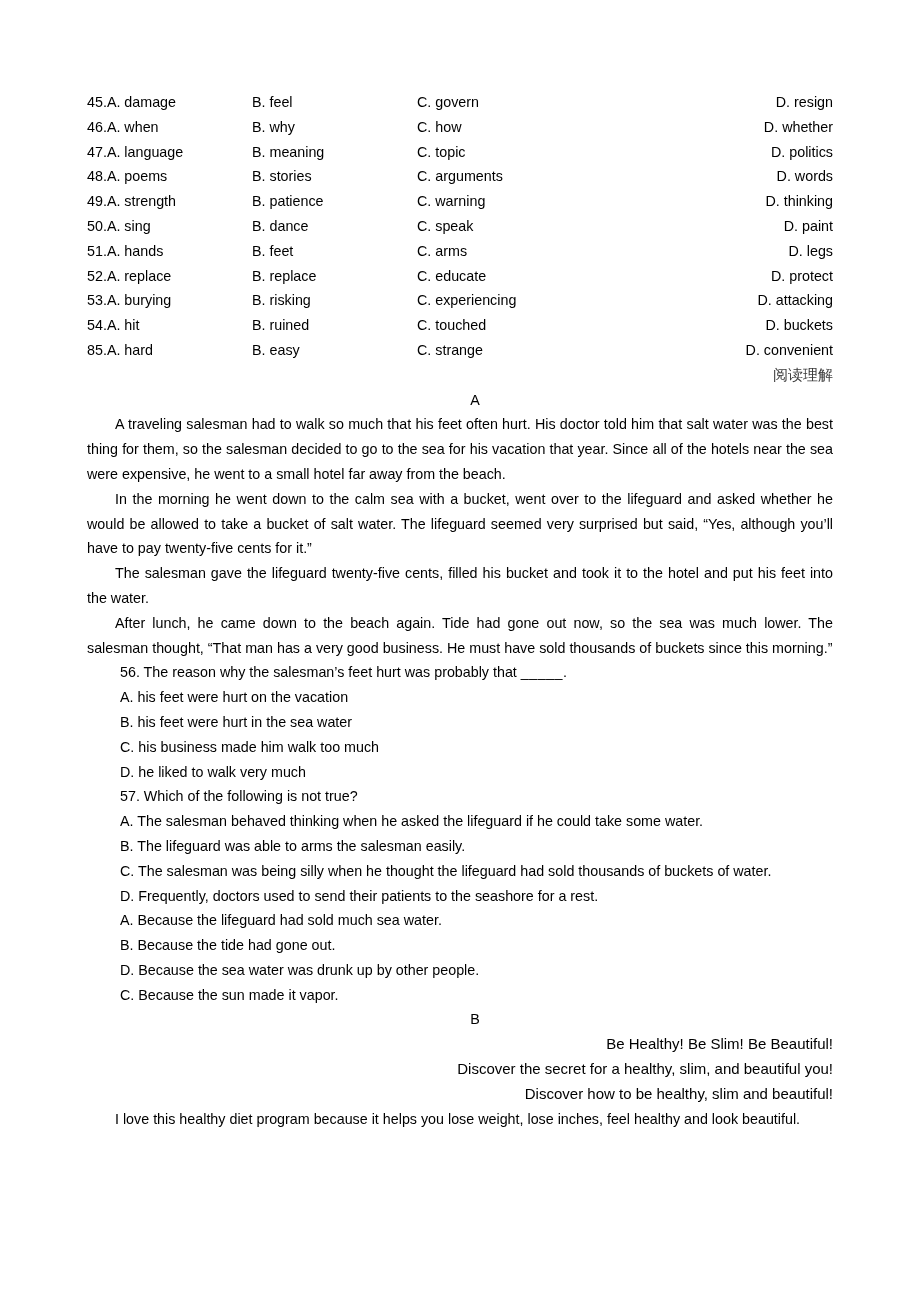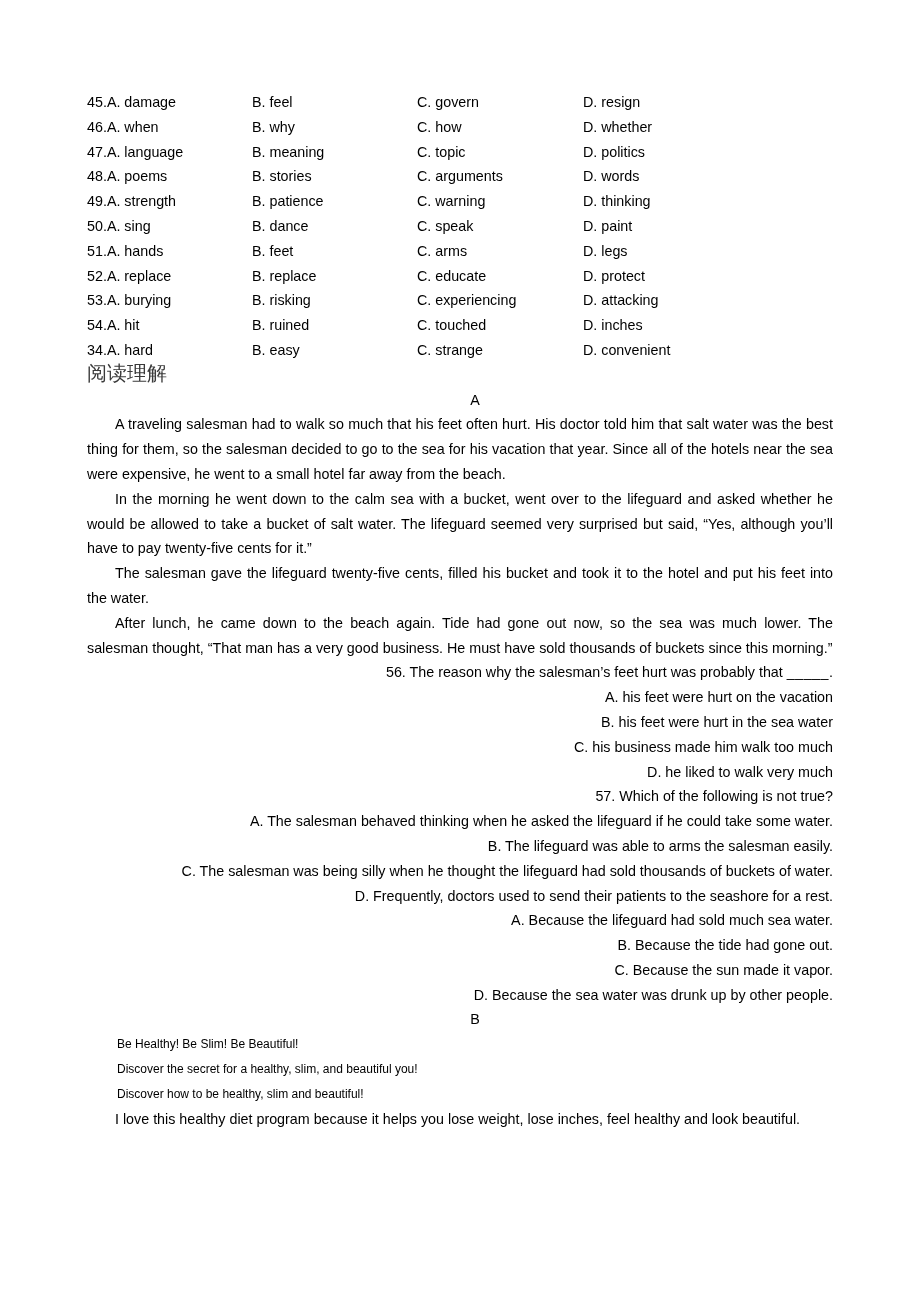--- a/index.html
+++ b/index.html
@@ -35,28 +35,29 @@
   .opt-table td {
     padding: 0;
     vertical-align: top;
     font-size: 14.3px;
     line-height: 24.8px;
     white-space: nowrap;
   }
   .col-a { width: 165px; }
   .col-b { width: 165px; margin-top: 12px; }
   .col-c { width: 166px; }
-  .col-d { width: 250px; }
+  .col-d { width: 250px; text-align: right; }
 
   
   .cn-heading {
-    font-family: Liberation Mono, monospace;
-    font-size: 20px;
+    font-family: Liberation Serif, serif;
+    font-size: 15px;
     line-height: 24.8px;
     color: #3a3a3a;
+    text-align: right;
   }
 
   
   .center-letter {
     text-align: center;
     font-size: 14.3px;
     line-height: 24.8px;
     padding-left: 30px;
   }
 
@@ -70,28 +71,28 @@
     margin: 0;
   }
   .para:last-child { text-align-last: left; }
 
   
   .qline {
     padding-left: 33px;
     font-size: 14.3px;
     line-height: 24.8px;
     white-space: nowrap;
-    text-align: right;
   }
 
   
   .bline {
     padding-left: 30px;
-    font-size: 12px;
-    line-height: 24.8px;
+    font-size: 15px;
+    line-height: 24.8px;
+    text-align: right;
   }
 
   .blank {
     letter-spacing: 0.5px;
   }
 </style>
 </head>
 <body>
 
 <div class="page">
@@ -150,24 +151,24 @@
         <tr>
           <td class="col-a"><span>53.</span><span>A. burying</span></td>
           <td class="col-b">B. risking</td>
           <td class="col-c">C. experiencing</td>
           <td class="col-d">D. attacking</td>
         </tr>
         <tr>
           <td class="col-a"><span>54.</span><span>A. hit</span></td>
           <td class="col-b">B. ruined</td>
           <td class="col-c">C. touched</td>
-          <td class="col-d">D. inches</td>
-        </tr>
-        <tr>
-          <td class="col-a"><span>34.</span><span>A. hard</span></td>
+          <td class="col-d">D. buckets</td>
+        </tr>
+        <tr>
+          <td class="col-a"><span>85.</span><span>A. hard</span></td>
           <td class="col-b">B. easy</td>
           <td class="col-c">C. strange</td>
           <td class="col-d">D. convenient</td>
         </tr>
       </tbody>
     </table>
 
     <div class="cn-heading">阅读理解</div>
 
     <div class="center-letter">A</div>
@@ -184,22 +185,22 @@
     <div class="qline">D. he liked to walk very much</div>
 
     <div class="qline">57. Which of the following is not true?</div>
     <div class="qline">A. The salesman behaved thinking when he asked the lifeguard if he could take some water.</div>
     <div class="qline">B. The lifeguard was able to arms the salesman easily.</div>
     <div class="qline">C. The salesman was being silly when he thought the lifeguard had sold thousands of buckets of water.</div>
     <div class="qline">D. Frequently, doctors used to send their patients to the seashore for a rest.</div>
 
     <div class="qline">A. Because the lifeguard had sold much sea water.</div>
     <div class="qline">B. Because the tide had gone out.</div>
+    <div class="qline">D. Because the sea water was drunk up by other people.</div>
     <div class="qline">C. Because the sun made it vapor.</div>
-    <div class="qline">D. Because the sea water was drunk up by other people.</div>
 
     <div class="center-letter">B</div>
 
     <div class="bline">Be Healthy! Be Slim! Be Beautiful!</div>
     <div class="bline">Discover the secret for a healthy, slim, and beautiful you!</div>
     <div class="bline">Discover how to be healthy, slim and beautiful!</div>
 
     <p class="para">I love this healthy diet program because it helps you lose weight, lose inches, feel healthy and look beautiful.</p>
 
   </div>

